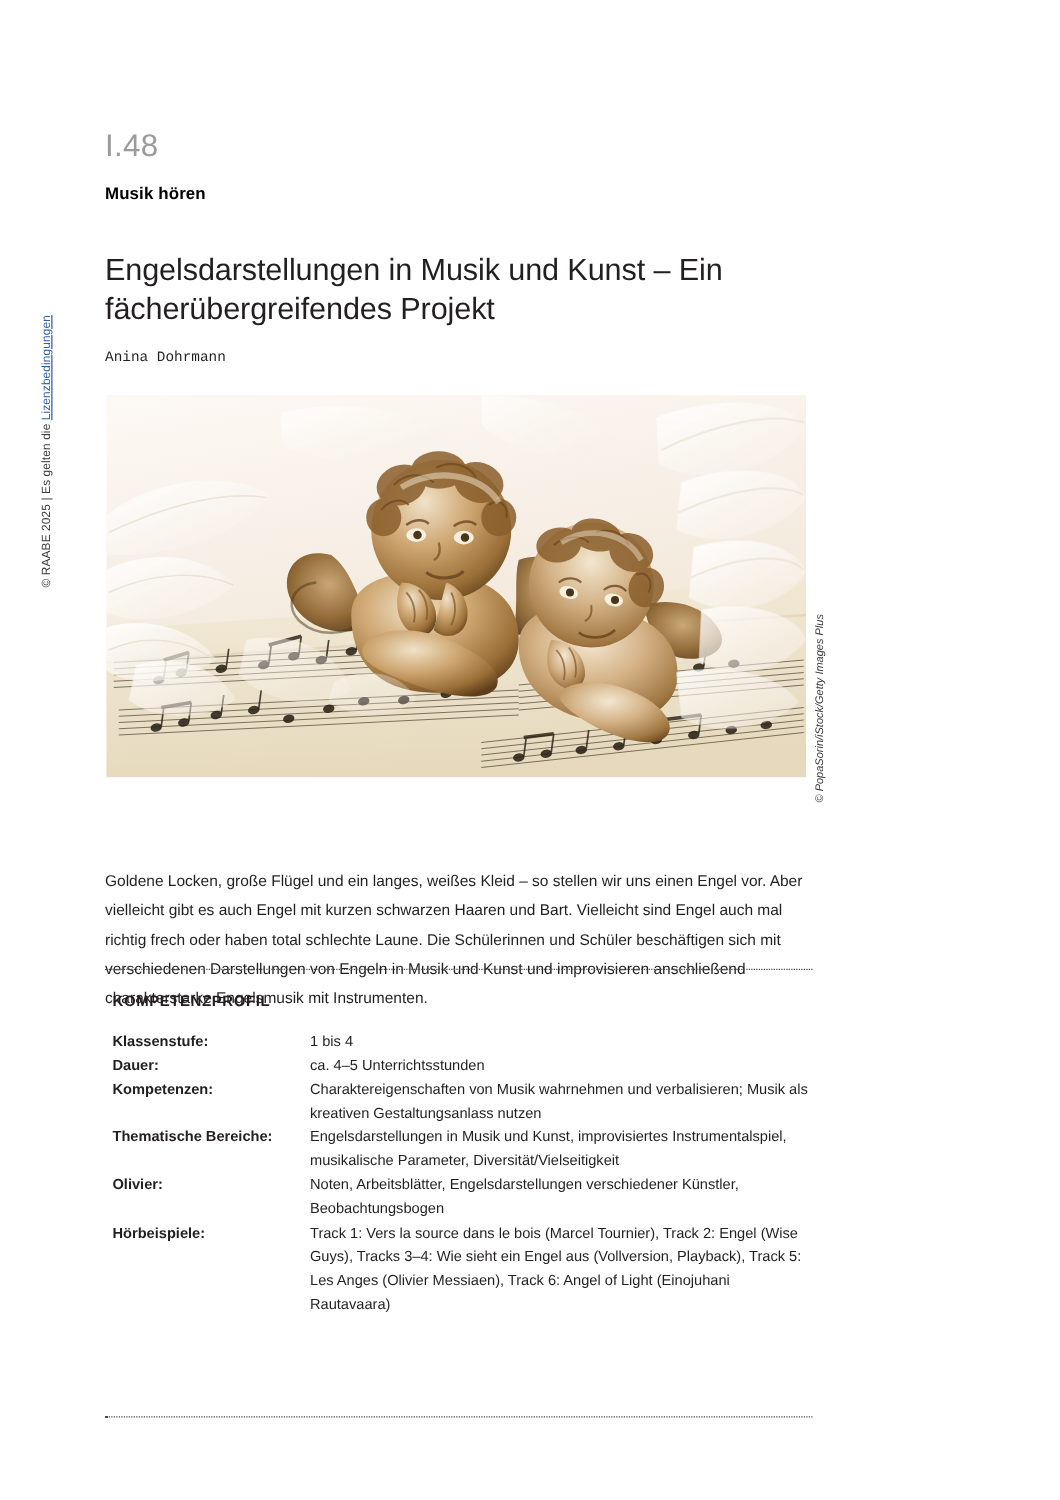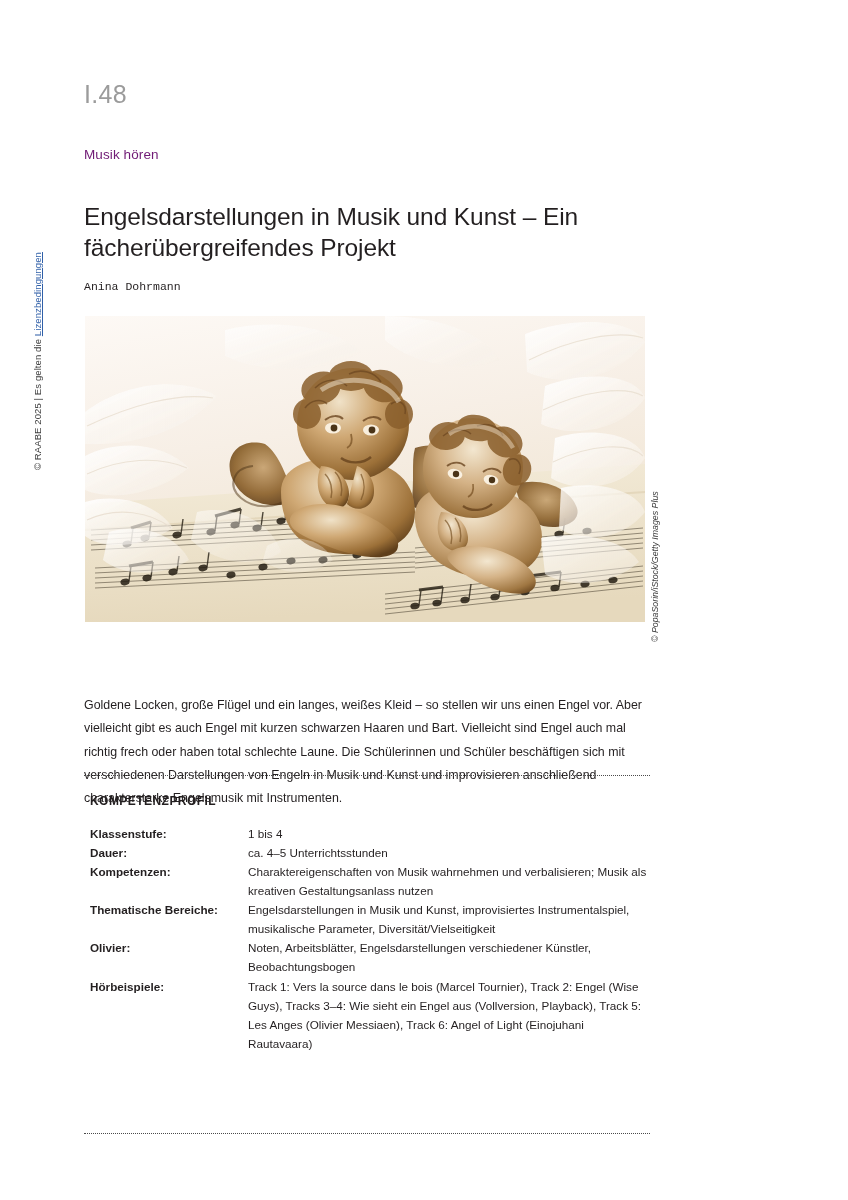--- a/index.html
+++ b/index.html
@@ -38,33 +38,33 @@
   }
   .sidebar-note .link {
     color: #2f5fa8;
     text-decoration: underline;
   }
 
   
   .chapter-code {
     position: absolute;
     left: 84px;
-    top: 82px;
+    top: 105px;
     font-size: 25px;
     color: #9b9b9b;
     letter-spacing: 0.3px;
     line-height: 1;
   }
   .section-label {
     position: absolute;
     left: 84px;
     top: 148px;
     font-size: 13.5px;
-    font-weight: normal;
-    color: #701a75;
+    font-weight: bold;
+    color: #000000;
     letter-spacing: 0.1px;
     line-height: 1;
   }
   .main-title {
     position: absolute;
     left: 84px;
     top: 186px;
     width: 570px;
     font-size: 24.5px;
     font-weight: normal;

